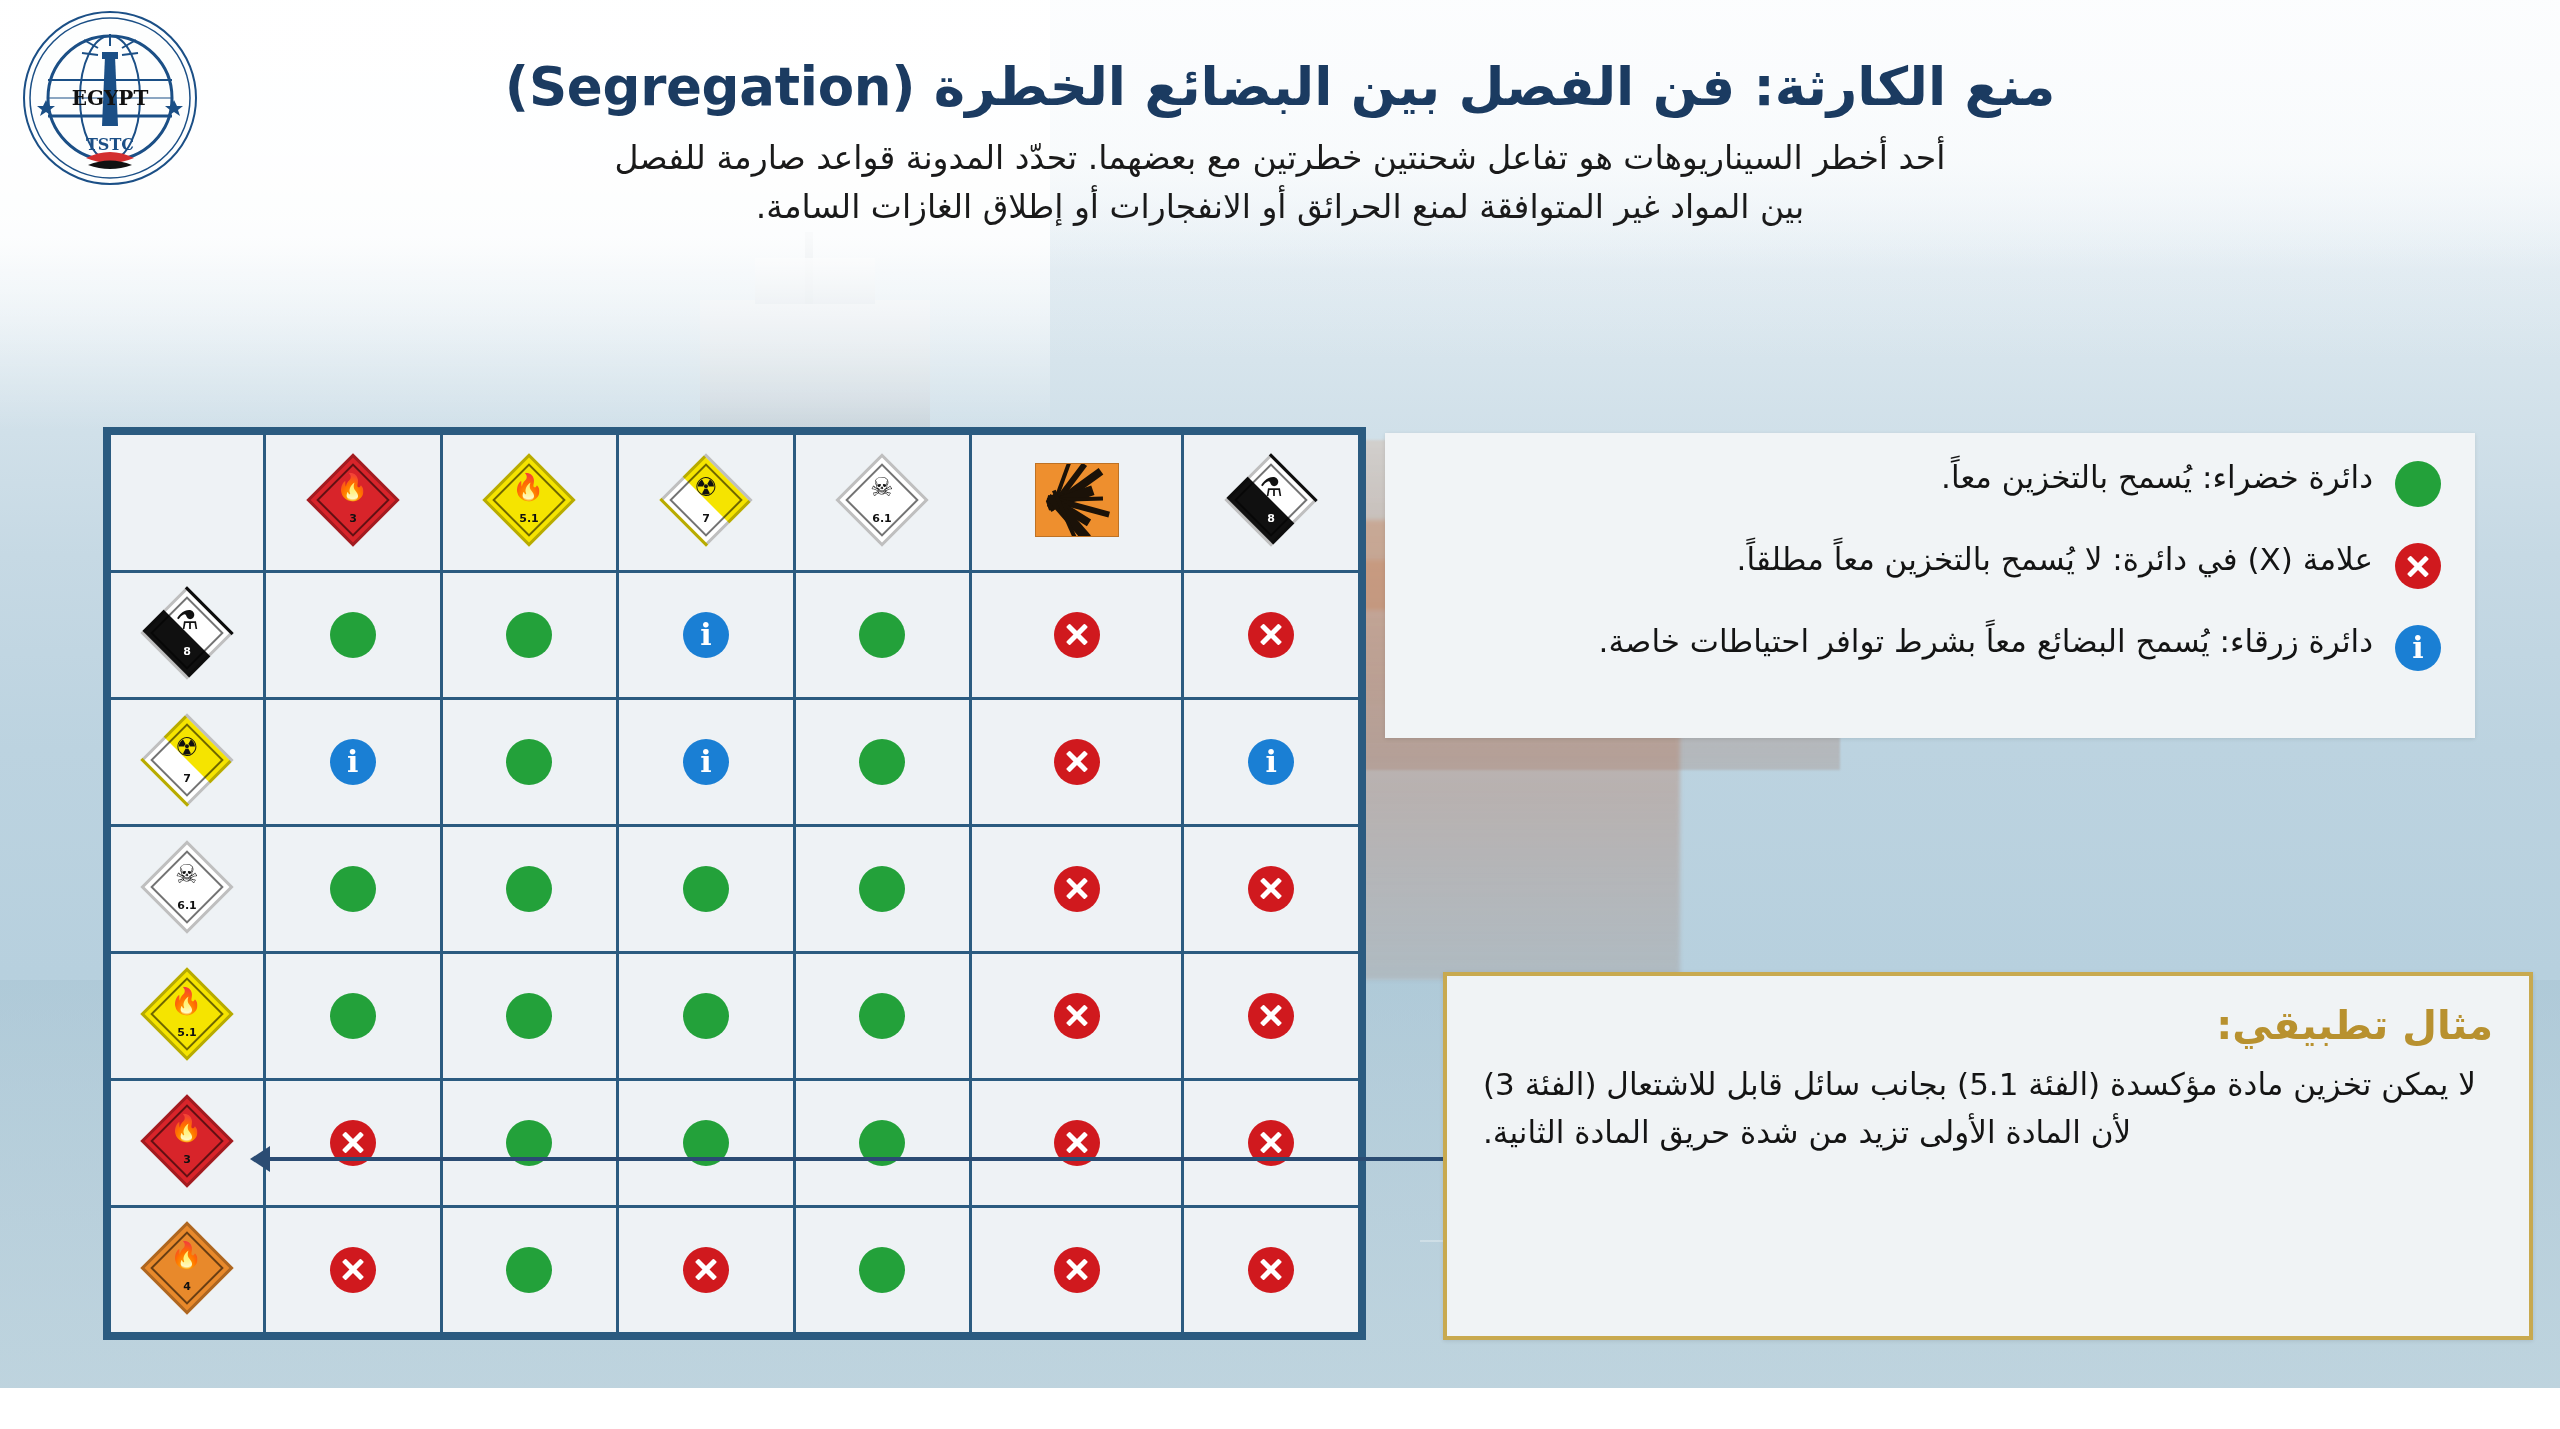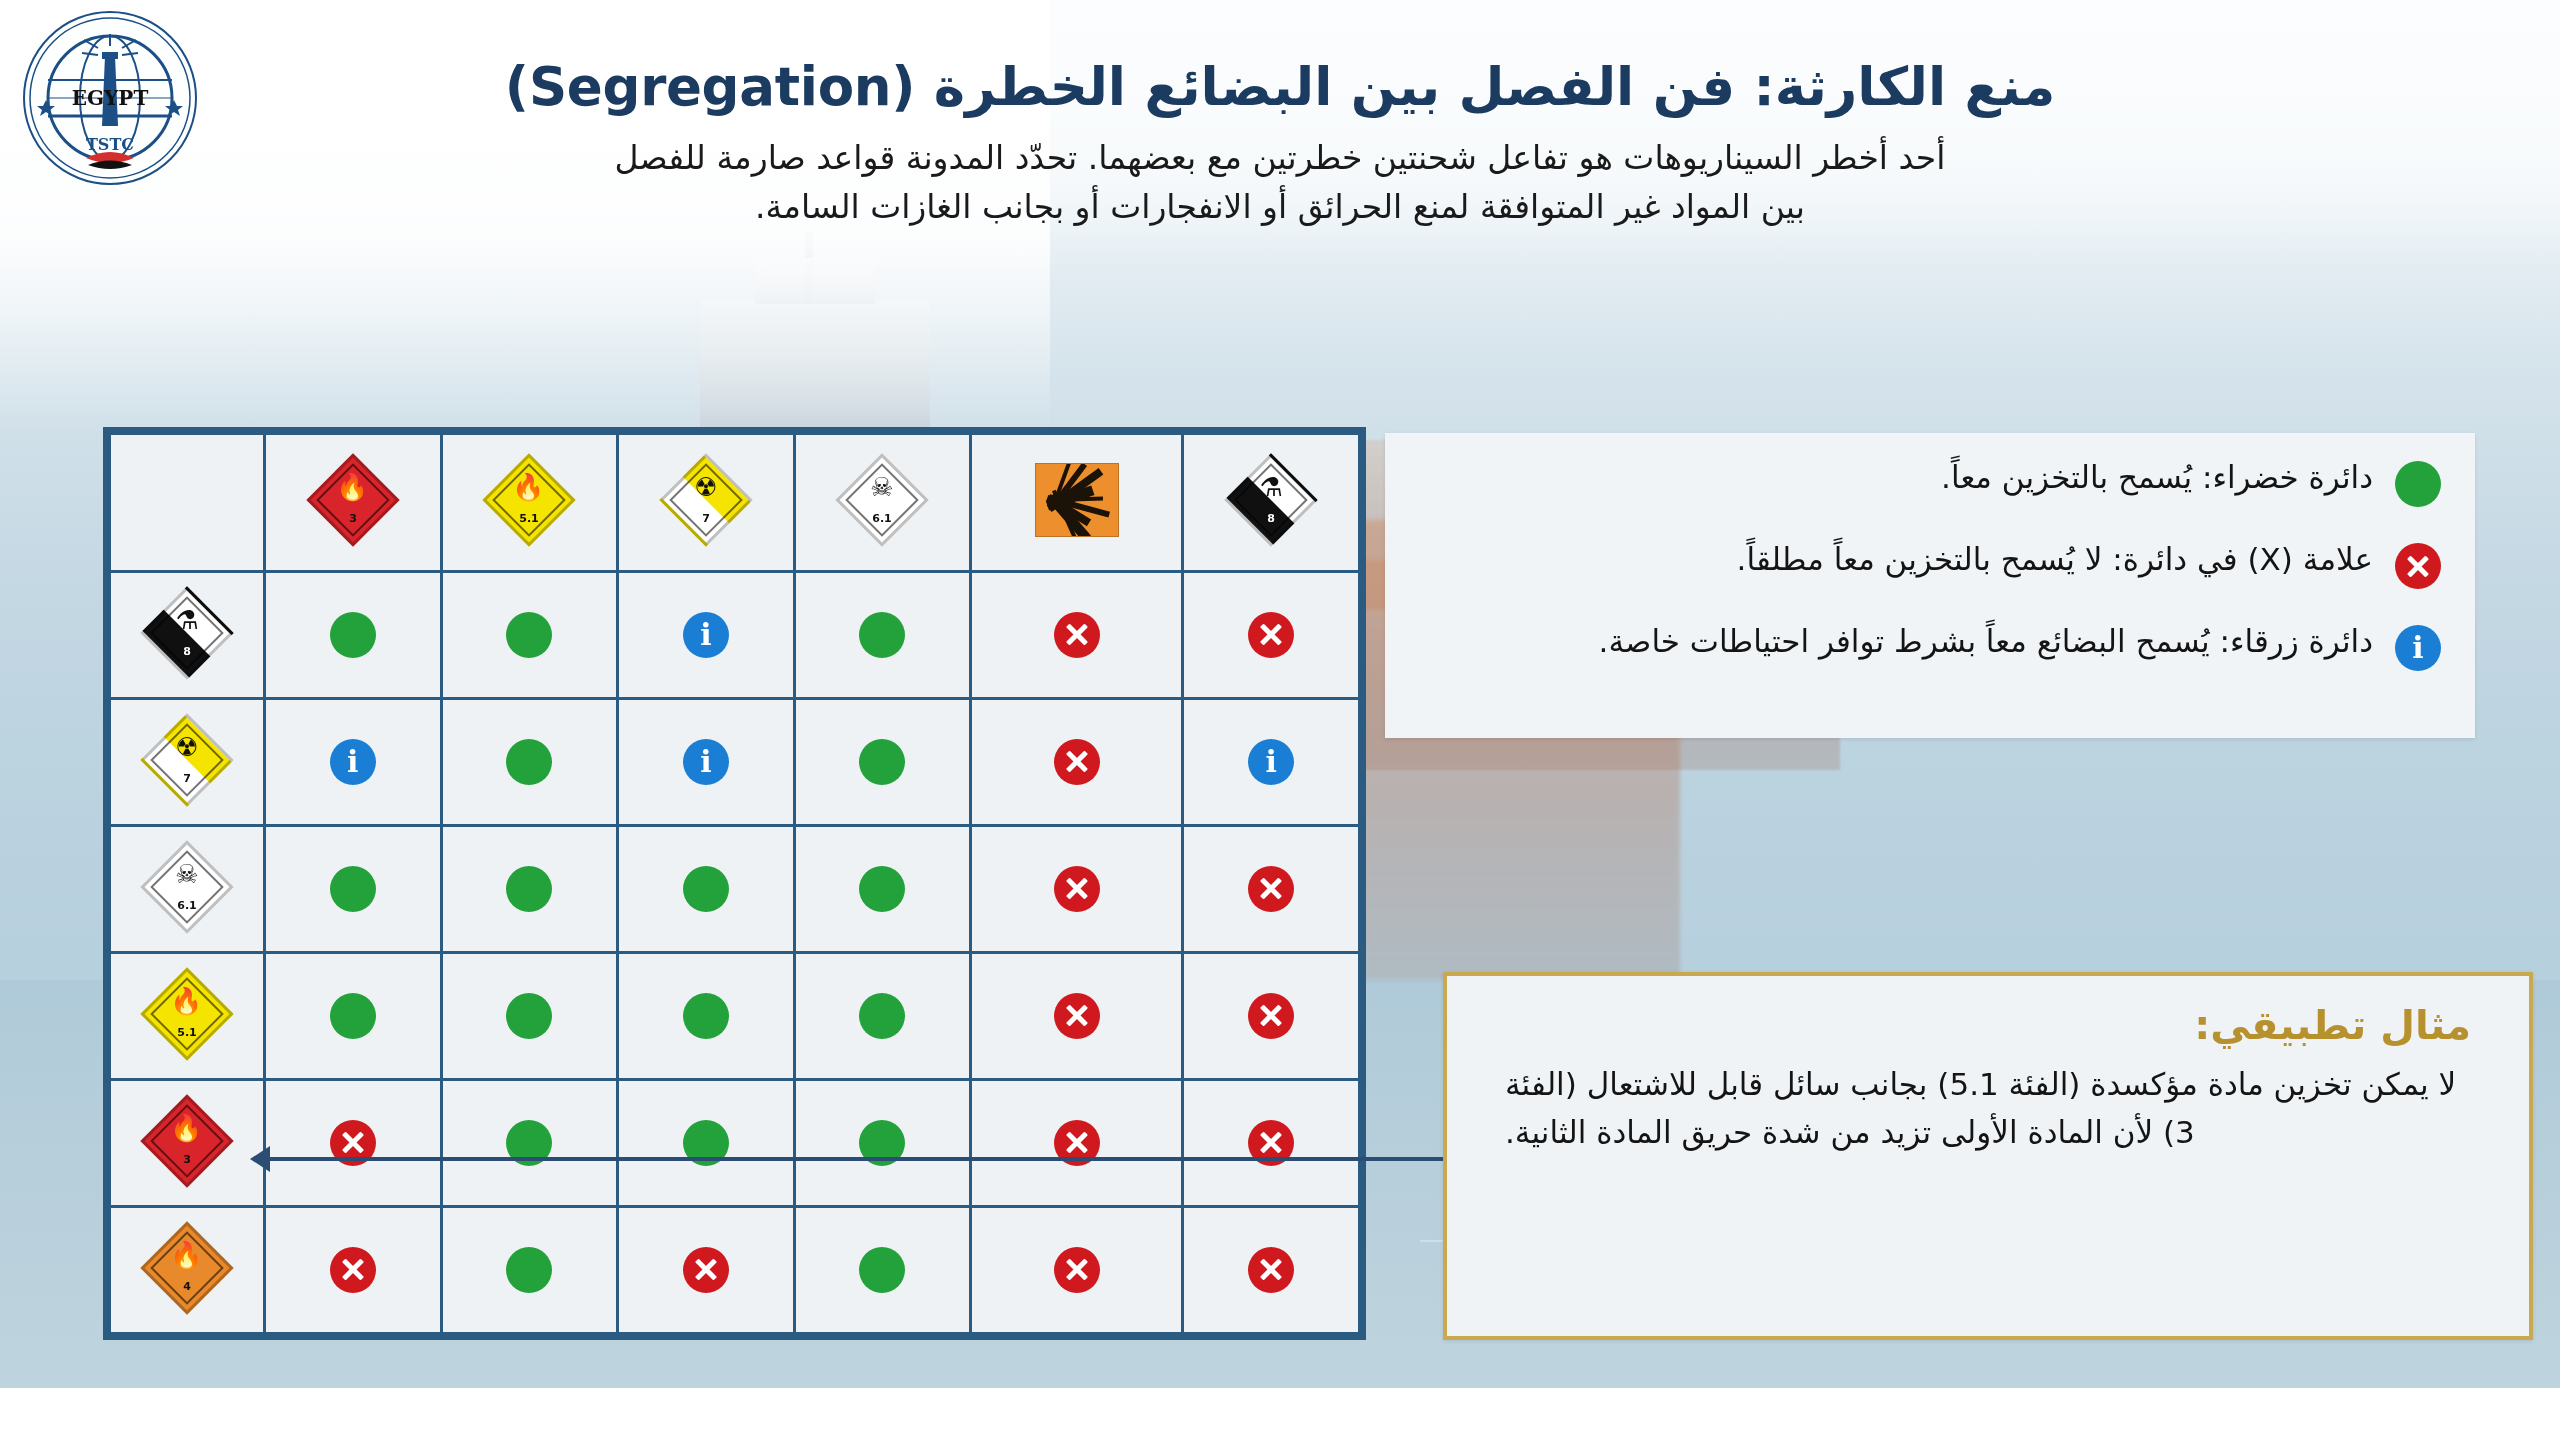--- a/index.html
+++ b/index.html
@@ -203,21 +203,21 @@
     flex:1 1 auto; font-size:31px; color:#141414; line-height:1.45;
     text-align:right;
   }
 
   
   #example {
     position:absolute; left:1443px; top:972px; width:1090px; height:368px;
     background:#f0f3f5;
     border:4px solid #c8a94f;
     box-shadow:0 1px 4px rgba(0,0,0,.10);
-    padding:26px 58px;
+    padding:26px 36px;
     direction:rtl;
   }
   #ex-title{
     font-size:40px; font-weight:bold; color:#b8912f; margin-bottom:12px;
     text-align:right;
   }
   #ex-body{
     font-size:31px; color:#141414; line-height:1.55; text-align:left;
   }
 
@@ -282,21 +282,21 @@
       <text x="90" y="142" font-size="16" font-weight="bold" text-anchor="middle" fill="#1b4f86" font-family="DejaVu Serif, serif">TSTC</text>
       <path d="M66 150 q24 -12 48 0 q-24 10 -48 0Z" fill="#d32f2f"></path>
       <path d="M68 157 q22 -9 44 0 q-22 8 -44 0Z" fill="#111"></path>
       <polygon points="26,92 29,98 35,98 30,102 32,108 26,104 20,108 22,102 17,98 23,98" fill="#1b4f86"></polygon>
       <polygon points="154,92 157,98 163,98 158,102 160,108 154,104 148,108 150,102 145,98 151,98" fill="#1b4f86"></polygon>
     </svg>
   </div>
 
   <div id="header">
     <div id="title">منع الكارثة: فن الفصل بين البضائع الخطرة (Segregation)</div>
-    <div id="subtitle">أحد أخطر السيناريوهات هو تفاعل شحنتين خطرتين مع بعضهما. تحدّد المدونة قواعد صارمة للفصل بين المواد غير المتوافقة لمنع الحرائق أو الانفجارات أو بجانب الغازات السامة.</div>
+    <div id="subtitle">أحد أخطر السيناريوهات هو تفاعل شحنتين خطرتين مع بعضهما. تحدّد المدونة قواعد صارمة للفصل بين المواد غير المتوافقة لمنع الحرائق أو الانفجارات أو إطلاق الغازات السامة.</div>
   </div>
 
   <div id="matrix">
     <table>
       <tbody id="matrix-body">
           <tr>
             <td class="hdr-blank"></td>
             <td>
               <div class="cellbox">
                 <span class="placard"><span class="diamond pl-red"><span class="inner"></span><span class="dsym">

